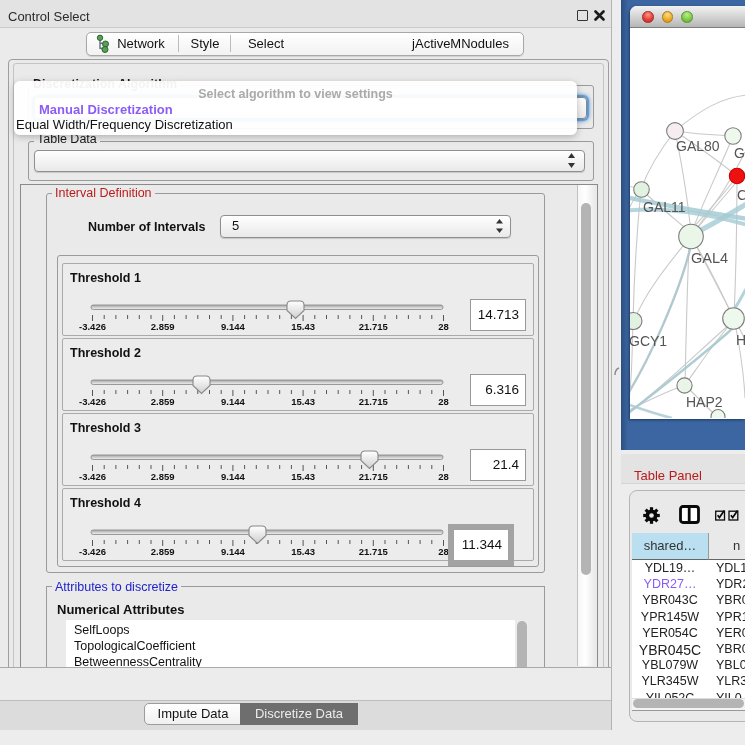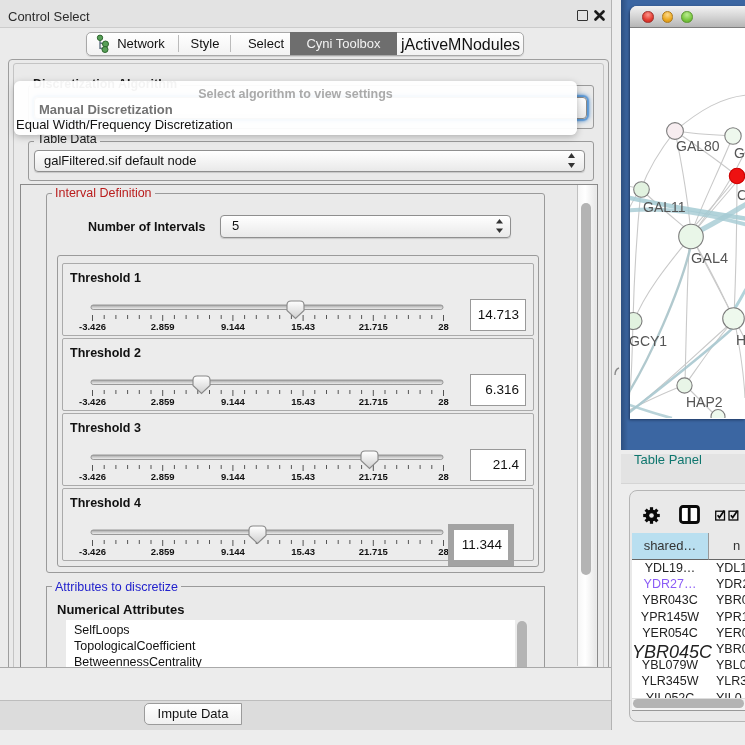--- a/index.html
+++ b/index.html
@@ -25,35 +25,33 @@
 
   <svg class="abs" style="left:95px;top:33px;" width="16" height="20" viewBox="0 0 16 20">
     <path d="M5 5 L5 16 M5 10 L10.5 11 M5 15 L10 16.5" stroke="#607080" stroke-width="1.4" fill="none"></path>
     <circle cx="5" cy="4.8" r="2.7" fill="#58a058" stroke="#2e662e" stroke-width="1"></circle>
     <circle cx="10.5" cy="11" r="3" fill="#58a058" stroke="#2e662e" stroke-width="1"></circle>
     <circle cx="10" cy="16.5" r="3" fill="#58a058" stroke="#2e662e" stroke-width="1"></circle>
   </svg>
   <div class="abs" style="left:108px;top:36px;width:66px;height:16px;font-size:13px;color:#111;text-align:center;">Network</div>
   <div class="abs" style="left:177px;top:36px;width:56px;height:16px;font-size:13px;color:#111;text-align:center;">Style</div>
   <div class="abs" style="left:233px;top:36px;width:66px;height:16px;font-size:13px;color:#111;text-align:center;">Select</div>
-  <div class="abs" style="left:290px;top:32px;width:107px;height:23px;background:#6e6e6e;color:#f2f2f2;font-size:13px;text-align:center;line-height:23px;">Cyni Toolbox</div>
-  <div class="abs" style="left:397px;top:36px;width:127px;height:16px;font-size:16px;color:#111;text-align:center;">jActiveMNodules</div>
+  <div class="abs" style="left:397px;top:36px;width:127px;height:16px;font-size:13px;color:#111;text-align:center;">jActiveMNodules</div>
 
   <div class="abs" style="left:8px;top:59px;width:599px;height:641px;background:#eaeaea;border:1px solid #9e9e9e;border-radius:4px;"></div>
   <div class="abs" style="left:13px;top:63px;width:589px;height:633px;background:#eaeaea;border:1px solid #c4c4c4;border-radius:3px;"></div>
 
   <div class="abs" style="left:28px;top:85px;width:564px;height:42px;border:1px solid #9a9a9a;border-radius:3px;"></div>
   <div class="abs" style="left:30px;top:77px;background:#ebebeb;padding:0 3px;font-size:12.5px;font-weight:bold;color:#1a1a1a;">Discretization Algorithm</div>
 
   <div class="abs" style="left:34px;top:97px;width:551px;height:20px;background:linear-gradient(#ffffff,#e9e9e9);border:1px solid #888;border-radius:4px;box-shadow:0 0 4px 2px rgba(77,143,209,.9),0 0 1px 2px rgba(77,143,209,.75);"></div>
 
   <div class="abs" style="left:28px;top:141px;width:564px;height:38px;border:1px solid #9a9a9a;border-radius:3px;"></div>
   <div class="abs" style="left:34px;top:132px;background:#ebebeb;padding:0 3px;font-size:12.5px;color:#1a1a1a;">Table Data</div>
   <div class="abs" style="left:34px;top:150px;width:549px;height:20px;background:linear-gradient(#ffffff,#e9e9e9);border:1px solid #8f8f8f;border-radius:4px;box-shadow:0 1px 1px rgba(0,0,0,.15);"></div>
-  <div class="abs" style="left:44px;top:153px;font-size:13px;color:#111;">galFiltered.sif default node</div>
   <svg class="abs" style="left:567px;top:153px;" width="9" height="15" viewBox="0 0 9 15">
       <path d="M4.5 0 L8 5 L1 5 Z" fill="#333"></path>
       <path d="M4.5 15 L8 10 L1 10 Z" fill="#333"></path>
     </svg>
 
   <div class="abs" style="left:20px;top:184px;width:576px;height:483px;background:#eaeaea;border:1px solid #8a8a8a;"></div>
 
   <div class="abs" style="left:577px;top:185px;width:18px;height:481px;background:linear-gradient(90deg,#f6f6f6,#ffffff 40%,#e8e8e8);border-left:1px solid #c0c0c0;"></div>
   <div class="abs" style="left:581px;top:203px;width:10px;height:372px;background:#b4b4b4;border-radius:5px;"></div>
 
@@ -267,20 +265,21 @@
   <div class="abs" style="left:74px;top:639px;font-size:12.5px;color:#111;">TopologicalCoefficient</div>
   <div class="abs" style="left:74px;top:655px;font-size:12.5px;color:#111;">BetweennessCentrality</div>
   <div class="abs" style="left:515px;top:620px;width:13px;height:47px;background:#ececec;"></div>
   <div class="abs" style="left:517px;top:621px;width:10px;height:46px;background:#b4b4b4;border-radius:5px 5px 0 0;"></div>
 
   <div class="abs" style="left:0;top:667px;width:611px;height:33px;background:#ececec;border-top:1px solid #a9a9a9;"></div>
   <div class="abs" style="left:268px;top:672px;width:66px;height:16px;background:linear-gradient(#ffffff,#ebebeb);border:1px solid #8f8f8f;border-radius:5px;font-size:14px;color:#111;text-align:center;line-height:16px;margin-top:28px;">Apply</div>
 
   <div class="abs" style="left:0;top:700px;width:611px;height:29px;background:#dcdcdc;border-top:1px solid #bdbdbd;"></div>
   <div class="abs" style="left:144px;top:703px;width:96px;height:20px;background:linear-gradient(#ffffff,#f0f0f0);border:1px solid #9b9b9b;border-radius:5px 0 0 5px;font-size:13px;color:#111;text-align:center;line-height:20px;">Impute Data</div>
+  <div class="abs" style="left:240px;top:703px;width:118px;height:22px;background:#6e6e6e;font-size:13px;color:#ececec;text-align:center;line-height:22px;">Discretize Data</div>
 </div>
 
 <svg class="abs" style="left:613px;top:367px;" width="7" height="9" viewBox="0 0 7 9">
     <path d="M6 1 C3 2 2 4 2 8" stroke="#8a8a8a" stroke-width="1.4" fill="none"></path>
   </svg>
 
 <div class="abs" style="left:621px;top:0;width:124px;height:450px;background:linear-gradient(90deg,#2d4f80,#3b66a2 7px,#3b66a2);"></div>
 
 <div class="abs" style="left:630px;top:6px;width:115px;height:413px;background:#fff;border-radius:7px 0 0 0;box-shadow:-1px 1px 3px rgba(0,0,20,.45);"></div>
 <div class="abs" style="left:630px;top:6px;width:115px;height:21px;background:linear-gradient(#f2f2f2,#d8d8d8 45%,#b6b6b6);border-bottom:1.5px solid #7e7e7e;border-radius:7px 0 0 0;"></div>
@@ -343,21 +342,21 @@
     <text x="737" y="200">C</text>
     <text x="643" y="212">GAL11</text>
     <text x="691" y="263" font-size="14.5">GAL4</text>
     <text x="629" y="346">GCY1</text>
     <text x="736" y="345">H</text>
     <text x="686" y="407">HAP2</text>
   </g>
 </svg>
 
 <div class="abs" style="left:621px;top:454px;width:124px;height:29px;background:#e3e3e3;border-bottom:1px solid #d5d5d5;"></div>
-<div class="abs" style="left:634px;top:452px;font-size:13px;color:#0f766e;">Table Panel</div>
+<div class="abs" style="left:634px;top:468px;font-size:13px;color:#b91c1c;">Table Panel</div>
 
 <div class="abs" style="left:629px;top:490px;width:130px;height:230px;background:#e9e9e9;border:1px solid #b5b5b5;border-radius:8px 0 0 8px;"></div>
 
 <svg class="abs" style="left:643px;top:506.5px;" width="17" height="17" viewBox="0 0 17 17">
   <g fill="#0a0a0a">
     <circle cx="8.5" cy="8.5" r="6"></circle>
     <g>
       <rect x="6.9" y="0.2" width="3.2" height="4"></rect>
       <rect x="6.9" y="12.8" width="3.2" height="4"></rect>
       <rect x="0.2" y="6.9" width="4" height="3.2"></rect>
@@ -392,30 +391,30 @@
     <div class="abs" style="left:632px;top:561px;width:76px;height:16px;font-size:12.5px;color:#222;text-align:center;">YDL19…</div>
     <div class="abs" style="left:716px;top:561px;width:40px;height:16px;font-size:12.5px;color:#222;">YDL1</div>
     <div class="abs" style="left:632px;top:577.2px;width:76px;height:16px;font-size:12.5px;color:#8b5cf6;text-align:center;">YDR27…</div>
     <div class="abs" style="left:716px;top:577.2px;width:40px;height:16px;font-size:12.5px;color:#222;">YDR2</div>
     <div class="abs" style="left:632px;top:593.4px;width:76px;height:16px;font-size:12.5px;color:#222;text-align:center;">YBR043C</div>
     <div class="abs" style="left:716px;top:593.4px;width:40px;height:16px;font-size:12.5px;color:#222;">YBR0</div>
     <div class="abs" style="left:632px;top:609.6px;width:76px;height:16px;font-size:12.5px;color:#222;text-align:center;">YPR145W</div>
     <div class="abs" style="left:716px;top:609.6px;width:40px;height:16px;font-size:12.5px;color:#222;">YPR1</div>
     <div class="abs" style="left:632px;top:625.8px;width:76px;height:16px;font-size:12.5px;color:#222;text-align:center;">YER054C</div>
     <div class="abs" style="left:716px;top:625.8px;width:40px;height:16px;font-size:12.5px;color:#222;">YER0</div>
-    <div class="abs" style="left:632px;top:642px;width:76px;height:16px;font-size:18px;color:#222;text-align:center;font-style:italic;">YBR045C</div>
+    <div class="abs" style="left:632px;top:642px;width:76px;height:16px;font-size:14px;color:#222;text-align:center;">YBR045C</div>
     <div class="abs" style="left:716px;top:642px;width:40px;height:16px;font-size:12.5px;color:#222;">YBR0</div>
     <div class="abs" style="left:632px;top:658.2px;width:76px;height:16px;font-size:12.5px;color:#222;text-align:center;">YBL079W</div>
     <div class="abs" style="left:716px;top:658.2px;width:40px;height:16px;font-size:12.5px;color:#222;">YBL0</div>
     <div class="abs" style="left:632px;top:674.4px;width:76px;height:16px;font-size:12.5px;color:#222;text-align:center;">YLR345W</div>
     <div class="abs" style="left:716px;top:674.4px;width:40px;height:16px;font-size:12.5px;color:#222;">YLR3</div>
     <div class="abs" style="left:632px;top:690.6px;width:76px;height:16px;font-size:12.5px;color:#222;text-align:center;">YIL052C</div>
     <div class="abs" style="left:716px;top:690.6px;width:40px;height:16px;font-size:12.5px;color:#222;">YIL0</div>
   </div>
 
 <div class="abs" style="left:632px;top:698px;width:113px;height:12px;background:#f4f4f4;border-top:1px solid #ddd;"></div>
 <div class="abs" style="left:633px;top:699px;width:111px;height:9px;background:#b4b4b4;border-radius:5px;"></div>
 <div class="abs" style="left:632px;top:710px;width:113px;height:1px;background:#999;"></div>
 
 <div class="abs" style="left:14px;top:81px;width:563px;height:54px;background:rgba(255,255,255,0.95);border-radius:6px;box-shadow:0 2px 7px rgba(0,0,0,.25);"></div>
 <div class="abs" style="left:14px;top:87px;width:563px;height:14px;font-size:12.5px;color:#aaaaaa;text-align:center;font-weight:bold;">Select algorithm to view settings</div>
-<div class="abs" style="left:16px;top:102px;font-size:13px;font-weight:bold;color:#737373;padding-left:23px;">Manual Discretization</div>
+<div class="abs" style="left:16px;top:102px;font-size:13px;font-weight:bold;color:#8b5cf6;padding-left:23px;">Manual Discretization</div>
 <div class="abs" style="left:16px;top:117px;font-size:13px;color:#111;">Equal Width/Frequency Discretization</div>
 
 </body></html>

